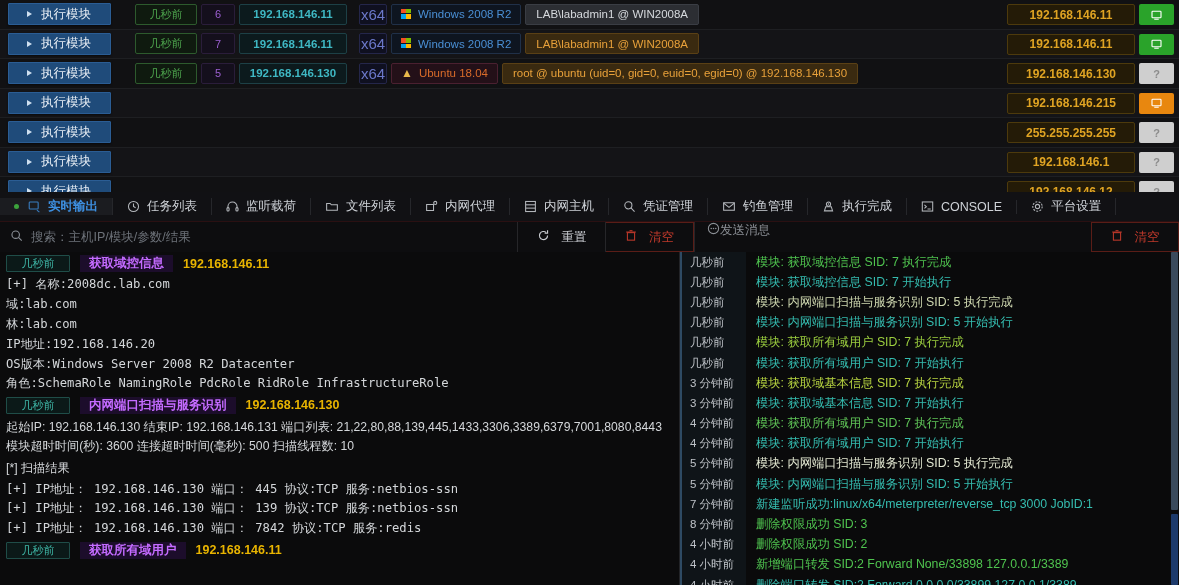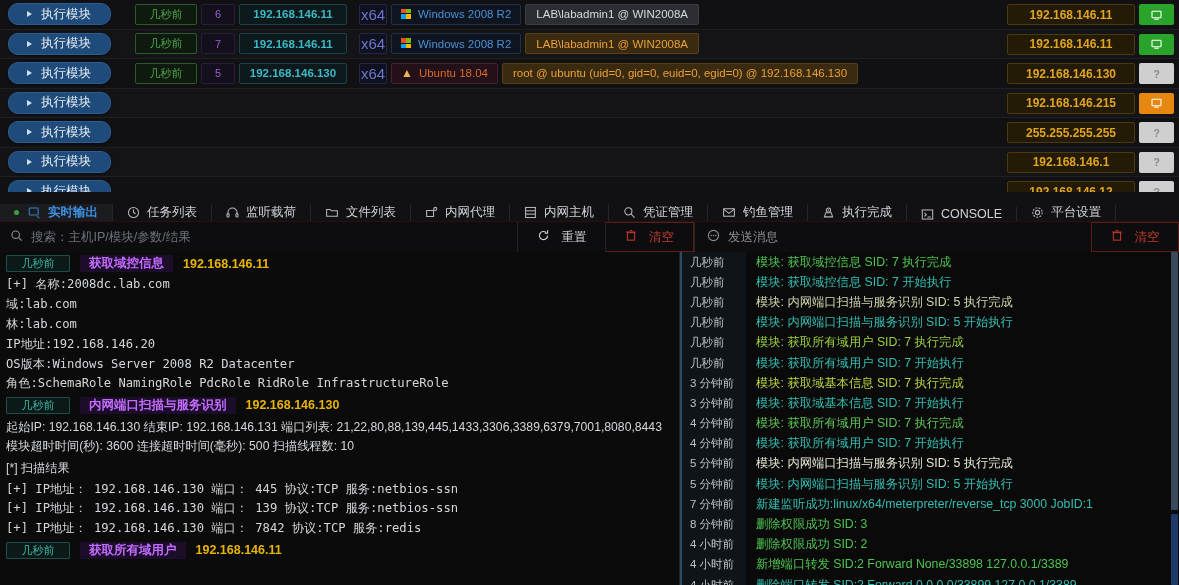--- a/index.html
+++ b/index.html
@@ -13,21 +13,21 @@
 
   
   .sessions{ position:absolute; left:0; top:0; width:1179px; height:192px; background:#141416; overflow:hidden; }
   .srow{ position:relative; display:flex; align-items:center; height:29.5px; border-bottom:1px solid #1e1f22; padding-left:8px; }
   .srow.alt{ background:#141417; }
   .srow.alt2{ background:#111113; }
 
   .exec-btn{
     width:103px; height:22px; background:#1f4b7a; border:1px solid #2b5d94;
     color:#e8eef5; font-size:12.5px; display:flex; align-items:center; gap:9px;
-    padding-left:18px; border-radius:10px; flex:0 0 auto;
+    padding-left:18px; border-radius:1px; flex:0 0 auto;
     box-shadow:0 1px 2px rgba(0,0,0,.5);
   }
   .exec-btn .tri{ width:0;height:0;border-left:5px solid #cfe0f0;border-top:3.5px solid transparent;border-bottom:3.5px solid transparent; }
 
   .cell{ height:21px; display:flex; align-items:center; justify-content:center;
          font-size:11.5px; border:1px solid transparent; border-radius:2px; white-space:nowrap; }
 
   .c-time{ width:62px; margin-left:24px; color:#4ea64e; border-color:#2d5a2d; background:#0f1a0f; font-size:11px; }
   .c-sid { width:34px; margin-left:4px; color:#9b5fd0; background:#140f1c; border-color:#2a1d3a; font-size:11px; }
   .c-ip  { width:108px; margin-left:4px; color:#3fb8c4; background:#0c1a1d; border-color:#1d4046; font-weight:bold; }
@@ -54,36 +54,36 @@
   .winlogo{ display:inline-block; width:11px; height:11px; position:relative; }
   .winlogo i{ position:absolute; width:4.6px; height:4.6px; display:block; }
   .winlogo i:nth-child(1){ left:0; top:0; background:#f25022; }
   .winlogo i:nth-child(2){ left:5.4px; top:0; background:#7fba00; }
   .winlogo i:nth-child(3){ left:0; top:5.4px; background:#00a4ef; }
   .winlogo i:nth-child(4){ left:5.4px; top:5.4px; background:#ffb900; }
   .ubulogo{ color:#e8b84b; font-size:12px; line-height:1; }
 
   
   .tabbar{ position:absolute; left:0; top:192px; width:1179px; height:30px; background:#111114;
-           display:flex; align-items:flex-end; border-bottom:1px solid #2a1012; }
+           display:flex; align-items:center; border-bottom:1px solid #2a1012; }
   .tab{ display:flex; align-items:center; gap:7px; padding:0 14px; font-size:12.5px; color:#cfd3d8;
         border-right:1px solid #26272b; white-space:nowrap; }
   .tab.active{ background:#1b1c20; color:#3d8fe0; font-weight:bold; }
   .tab .tic{ font-size:12px; opacity:.85; display:inline-flex; }
   .dot{ width:5px;height:5px;border-radius:50%;background:#3ca33c; margin-right:2px; }
 
   
   .toolrow{ position:absolute; left:0; top:222px; width:1179px; height:30px; display:flex; align-items:stretch;
             background:#0d0d0f; }
   .searchbox{ flex:0 0 518px; display:flex; align-items:center; gap:8px; padding-left:10px;
               color:#6d7279; font-size:12.5px; border-right:1px solid #262629; }
   .tbtn{ display:flex; align-items:center; justify-content:center; gap:12px; font-size:12.5px; }
   .tbtn.reset{ flex:0 0 88px; color:#c9ccd1; border-right:1px solid #262629; }
   .tbtn.clear1{ flex:0 0 88px; color:#c0392b; border:1px solid #5a1d17; border-left:none; }
-  .msgbox{ flex:1 1 auto; display:flex; align-items:center; gap:8px; padding-left:12px; color:#8b8f95; font-size:12.5px;
+  .msgbox{ flex:1 1 auto; display:flex; padding-left:12px; color:#8b8f95; font-size:12.5px;
            border-left:1px solid #262629; }
   .tbtn.clear2{ flex:0 0 88px; color:#c0392b; border:1px solid #5a1d17; }
 
   
   .panes{ position:absolute; left:0; top:252px; width:1179px; height:333px; display:flex; }
   .pane-left{ width:680px; height:100%; background:#0b0b0c; overflow:hidden; position:relative;
               border-right:1px solid #232428; }
   .pane-right{ flex:1 1 auto; height:100%; background:#0a0a0b; overflow:hidden; position:relative; }
 
   .blk-head{ display:flex; align-items:center; gap:10px; padding:3px 0 3px 6px; }

